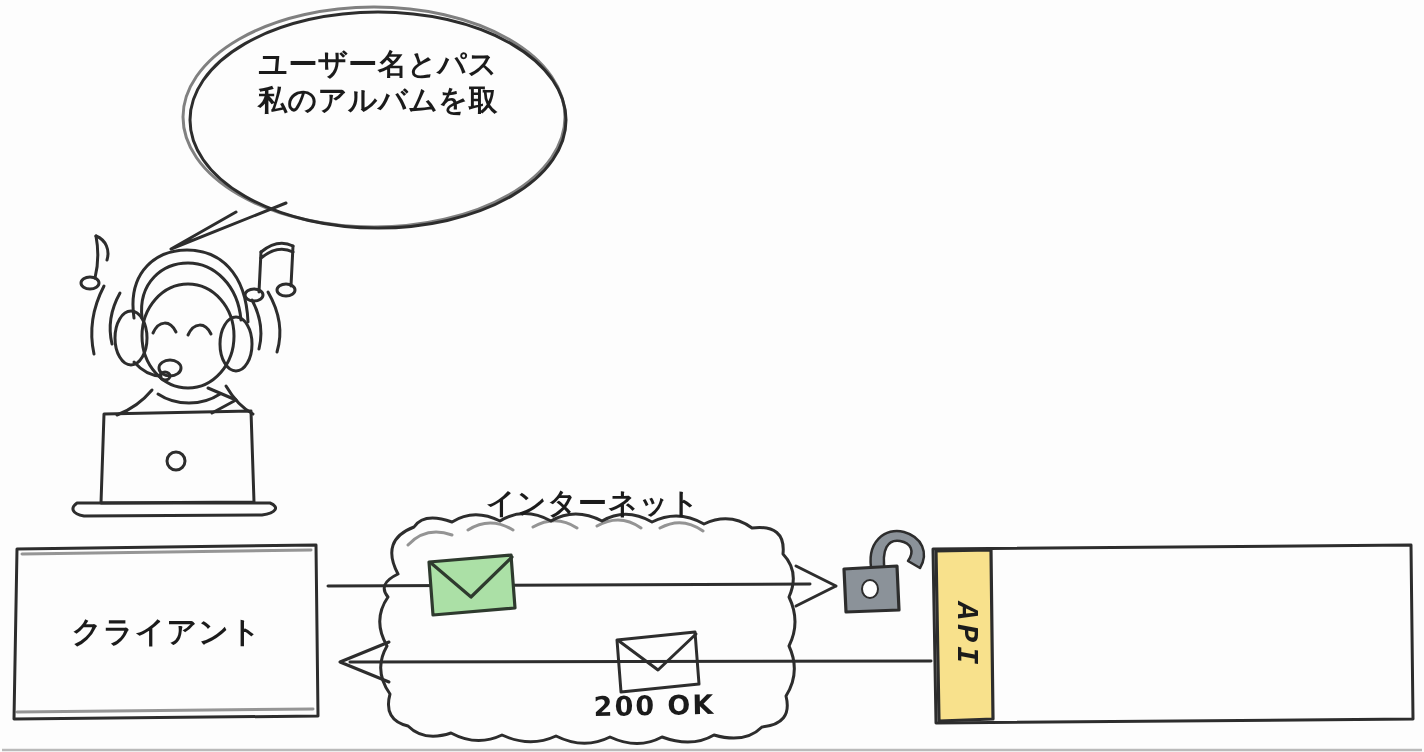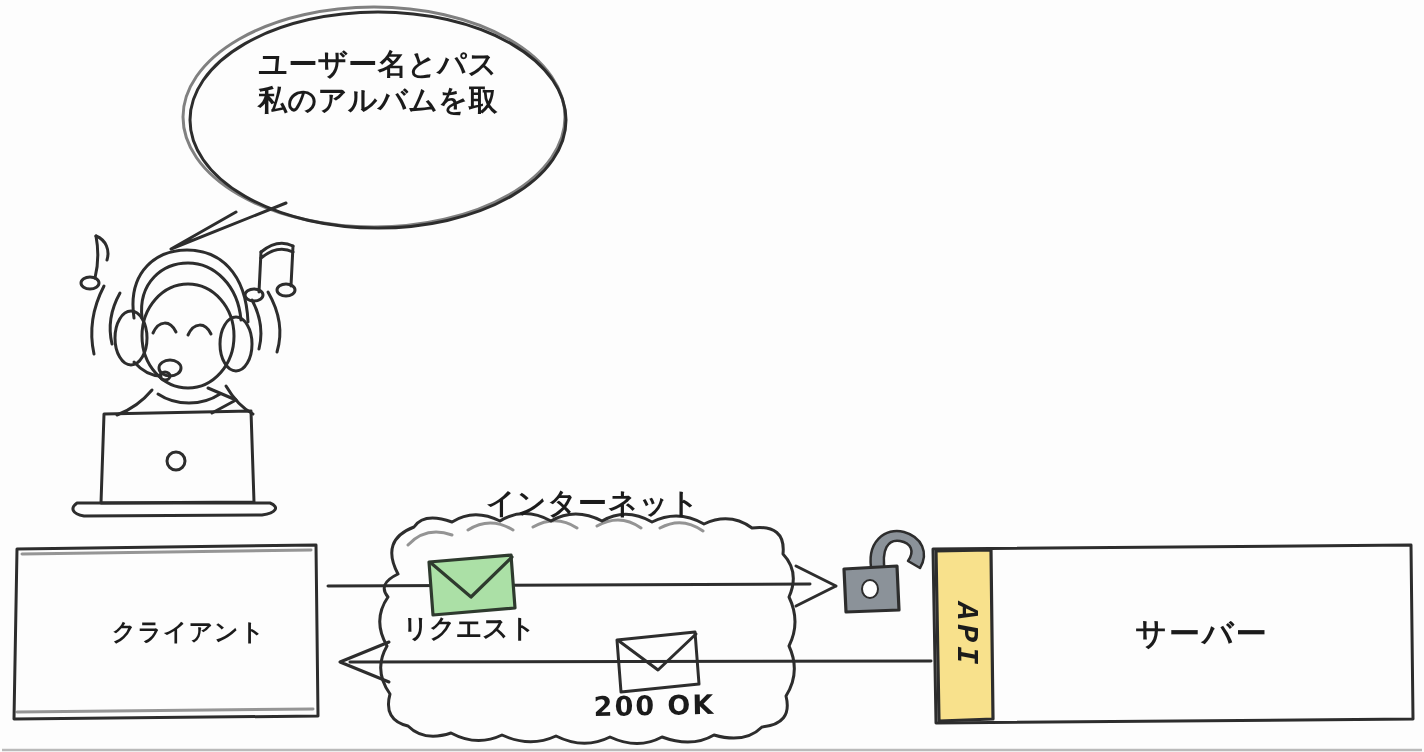--- a/index.html
+++ b/index.html
@@ -12,21 +12,21 @@
     color:#1b1b1b;
   }
   .stage svg{position:absolute;left:0;top:0;}
   .sk{stroke:#2d2d2d;stroke-width:3;fill:none;stroke-linecap:round;stroke-linejoin:round;}
   .label{position:absolute;text-align:center;color:#1b1b1b;}
   .speech-text{
     left:228px;top:46px;width:300px;
     font-size:29px;line-height:36px;font-weight:600;letter-spacing:.5px;
   }
   .internet-label{left:443px;top:473px;width:300px;font-size:29px;font-weight:600;letter-spacing:1px;margin-top:11px;}
-  .client-label{left:15px;top:546px;width:303px;height:172px;display:flex;align-items:center;justify-content:center;font-size:24px;font-weight:600;letter-spacing:1px;padding-left:22px;}
+  .client-label{left:15px;top:546px;width:303px;height:172px;display:flex;align-items:center;justify-content:center;font-size:30px;font-weight:600;letter-spacing:1px;}
   .request-label{left:399px;top:611px;width:140px;font-size:26px;font-weight:600;}
   .response-label{left:582px;top:690px;width:145px;font-size:27px;font-weight:600;letter-spacing:2px;transform:rotate(-1deg);}
   .server-label{left:992px;top:546px;width:420px;height:176px;display:flex;align-items:center;justify-content:center;font-size:31px;font-weight:600;letter-spacing:2px;}
   .api-label{
     left:938px;top:551px;width:55px;height:168px;
     display:flex;align-items:center;justify-content:center;
     writing-mode:vertical-rl;
     font-family:"Liberation Mono","DejaVu Sans Mono",monospace;
     font-size:30px;font-weight:bold;font-style:italic;letter-spacing:4px;
   }
@@ -148,21 +148,19 @@
 
   <div class="label speech-text">
     <div>ユーザー名とパス</div>
     <div>私のアルバムを取</div>
   </div>
 
   <div class="label internet-label">インターネット</div>
 
   <div class="label client-label">クライアント</div>
 
-  <div class="label request-label">リクエスト</div>
 
   <div class="label response-label">200 OK</div>
 
   <div class="label api-label">API</div>
 
-  <div class="label server-label">サーバー</div>
 
 </div>
 
 </body></html>

